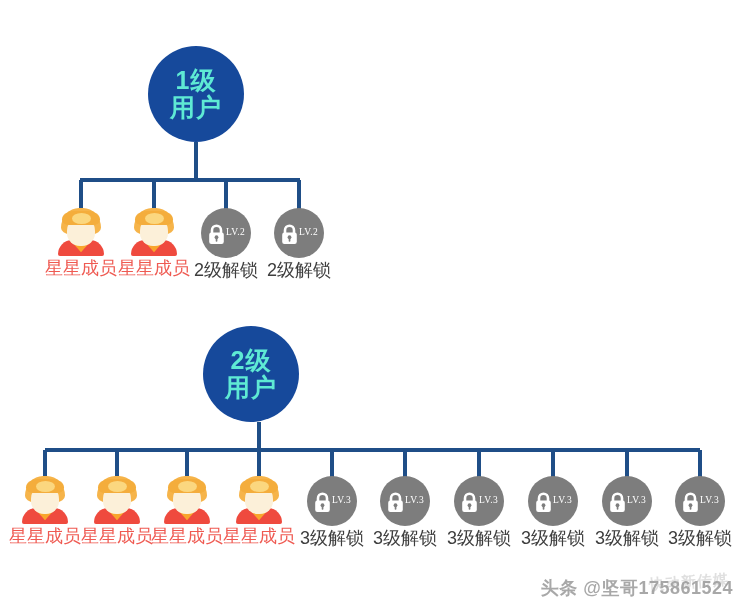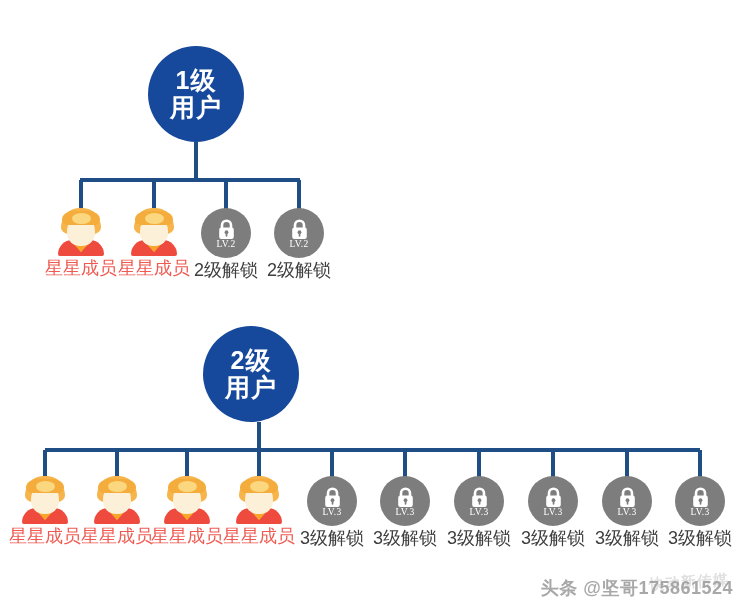--- a/index.html
+++ b/index.html
@@ -20,21 +20,21 @@
     top: 0;
     width: 745px;
     height: 608px;
   }
 
   
   .level-node {
     position: absolute;
     border-radius: 50%;
     background: #16499b;
-    color: #ffffff;
+    color: #5eead4;
     display: flex;
     flex-direction: column;
     align-items: center;
     justify-content: center;
     line-height: 1.08;
     font-weight: 700;
     letter-spacing: 1px;
     text-align: center;
     box-sizing: border-box;
   }
@@ -136,21 +136,21 @@
   }
 
   
   .lockbadge {
     width: 50px;
     height: 50px;
     border-radius: 50%;
     background: #7d7d7d;
     position: relative;
     display: flex;
-    flex-direction: column;
+    flex-direction: row;
     align-items: center;
     justify-content: center;
   }
   .lockbadge svg { display: block; margin-top: 3px; }
   .lv-text {
     color: #ffffff;
     font-size: 9.5px;
     font-family: "Liberation Serif", "DejaVu Serif", serif;
     letter-spacing: .3px;
     margin-top: 0px;

